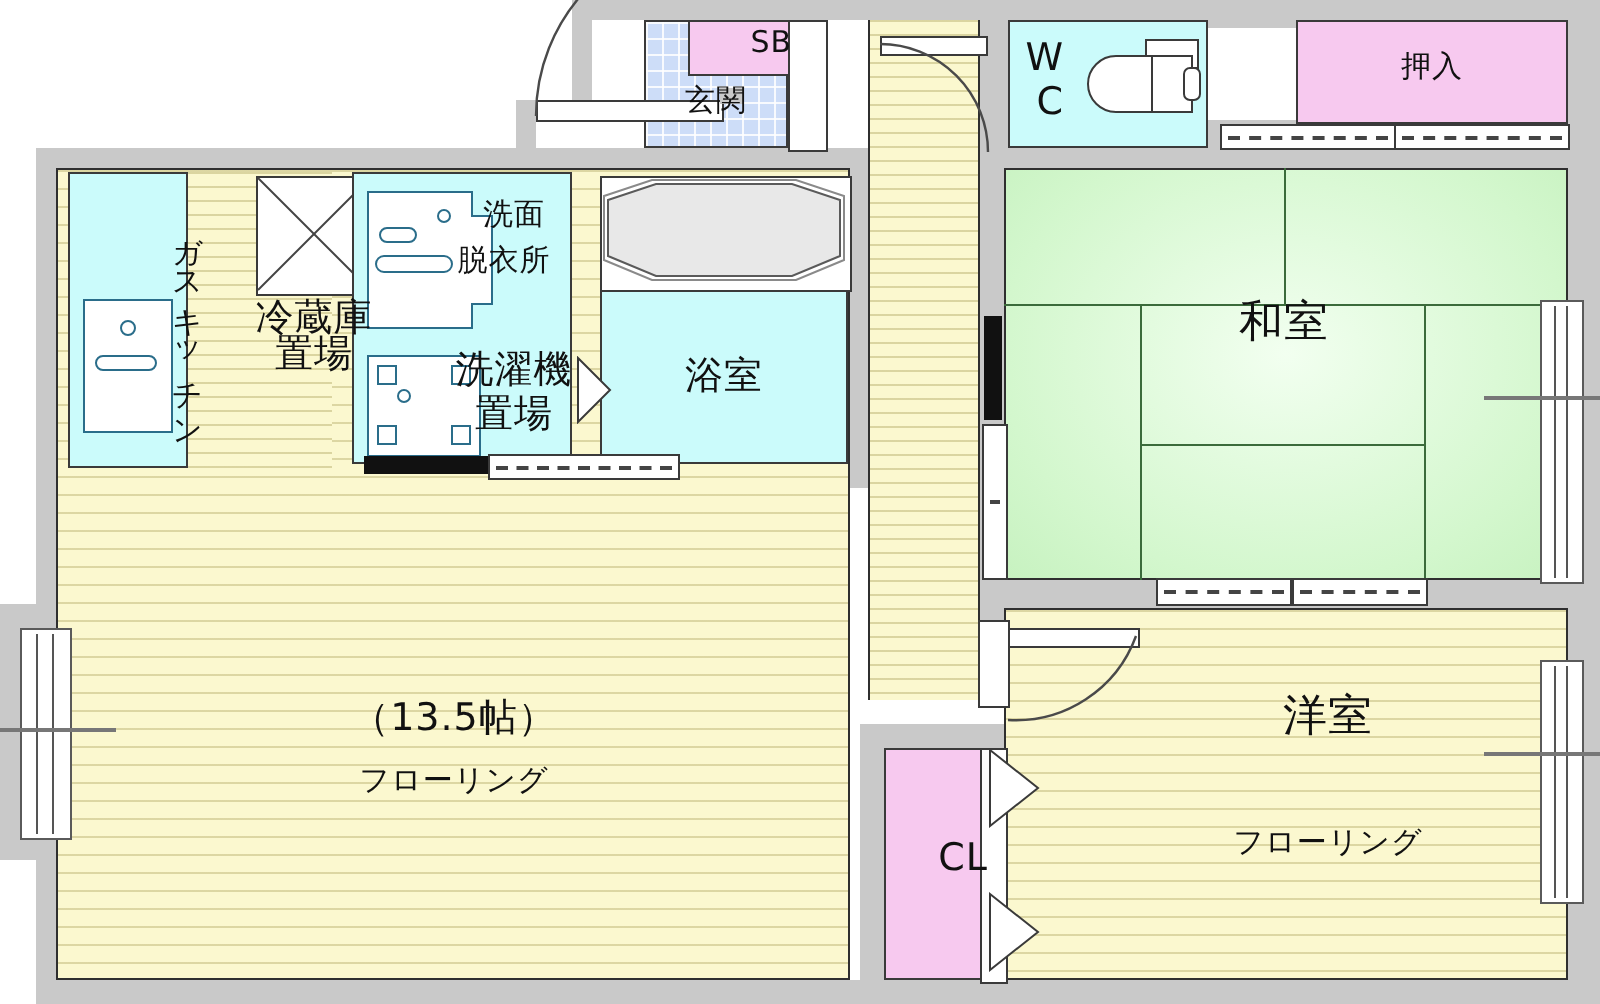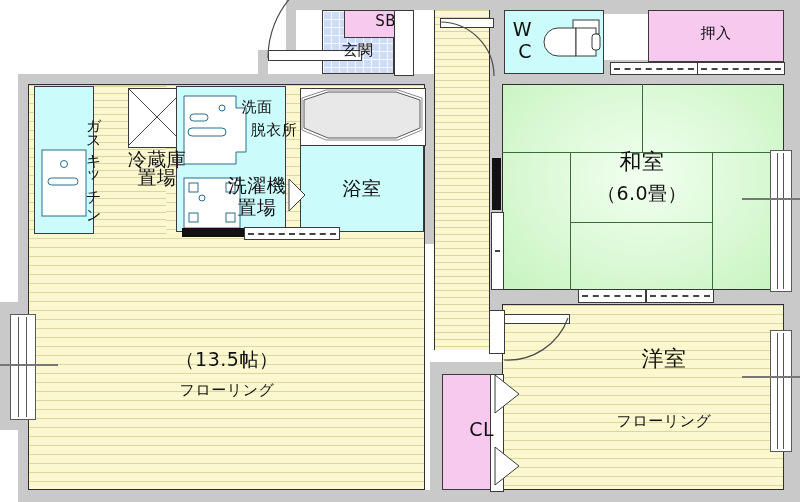--- a/index.html
+++ b/index.html
@@ -330,29 +330,28 @@
   <div class="lbl lbl-mid ltr" style="left:508px; top:40px; width:24px;">C</div>
 
   <div class="lbl lbl-sm" style="left:648px; top:25px; width:136px;">押入</div>
 
   <div class="lbl lbl-sm vert" style="left:84px; top:92px; height:140px;">ガスキッチン</div>
 
   <div class="lbl lbl-xs" style="left:118px; top:148px; width:78px;">冷蔵庫</div>
   <div class="lbl lbl-xs" style="left:118px; top:166px; width:78px;">置場</div>
 
   <div class="lbl lbl-sm" style="left:228px; top:99px; width:58px;">洗面</div>
-  <div class="lbl lbl-sm" style="left:238px; top:122px; width:72px;">脱衣所</div>
+  <div class="lbl lbl-sm" style="left:216px; top:122px; width:72px;">脱衣所</div>
 
   <div class="lbl lbl-xs" style="left:226px; top:174px; width:62px;">洗濯機</div>
   <div class="lbl lbl-xs" style="left:230px; top:196px; width:54px;">置場</div>
 
   <div class="lbl lbl-mid" style="left:300px; top:177px; width:124px;">浴室</div>
 
   <div class="lbl lbl-big" style="left:570px; top:149px; width:144px;">和室</div>
-  <div class="lbl lbl-mid" style="left:564px; top:182px; width:156px;">（6.0畳）</div>
 
   <div class="lbl lbl-mid" style="left:142px; top:348px; width:170px;">（13.5帖）</div>
   <div class="lbl lbl-sm" style="left:152px; top:382px; width:150px;">フローリング</div>
 
   <div class="lbl lbl-big" style="left:592px; top:346px; width:144px;">洋室</div>
   <div class="lbl lbl-sm" style="left:566px; top:413px; width:196px;">フローリング</div>
 
   <div class="lbl lbl-mid ltr" style="left:442px; top:418px; width:52px;">CL</div>
 
 </div>

